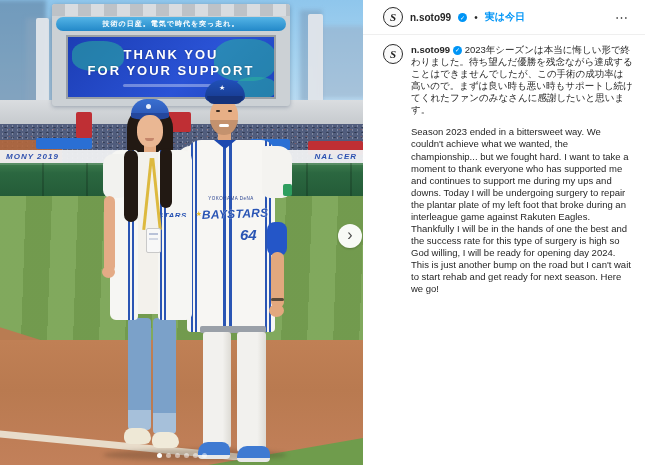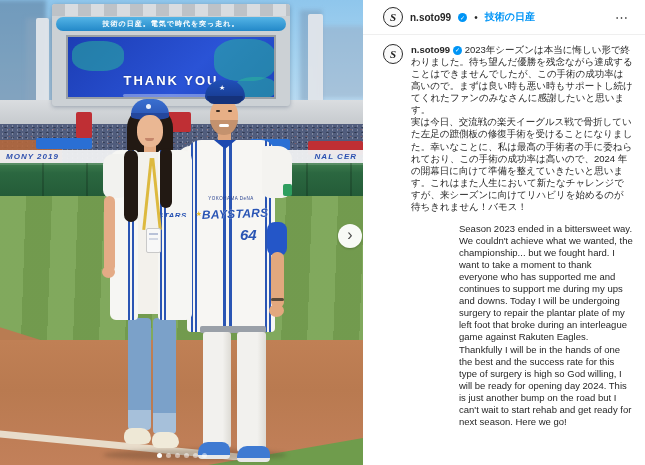--- a/index.html
+++ b/index.html
@@ -15,21 +15,21 @@
 
   
   .sb-frame { left:52px; top:4px; width:238px; height:102px; background:#ccd1d5; border-radius:3px;
               box-shadow:0 1px 4px rgba(40,60,90,.35); z-index:3; }
   .sb-truss { left:0; top:0; width:100%; height:12px; border-radius:3px 3px 0 0;
               background:repeating-linear-gradient(90deg,#bdc2c7 0 13px,#d8dce0 13px 26px); }
   .sb-ticker { left:4px; top:13px; width:230px; height:14px; border-radius:7px;
                background:linear-gradient(180deg,#54b4e6,#2388c8); color:#fff; font-size:7px; font-weight:bold;
                letter-spacing:1px; text-align:center; line-height:14px; overflow:hidden; white-space:nowrap; }
   .sb-screen { left:14px; top:31px; width:210px; height:64px; background:linear-gradient(135deg,#1c3db4 0%,#2a53d6 60%,#1e44bc 100%);
-               color:#fff; display:flex; flex-direction:column; align-items:center; justify-content:flex-end;
+               color:#fff; display:flex; flex-direction:column; align-items:center; justify-content:center;
                overflow:hidden; border:2px solid #9aa0a6; }
   .sb-blob { background:rgba(42,178,158,.55); border-radius:40%; }
   .sb-line { font-weight:800; font-size:13px; letter-spacing:2px; line-height:1.25; z-index:2; text-shadow:0 0 2px rgba(0,0,0,.3); }
   .sb-sub { width:96px; height:3px; background:rgba(255,255,255,.35); border-radius:2px; margin-top:5px; z-index:2; }
   .tower { background:rgba(228,231,235,.92); border-radius:2px; z-index:2; }
 
   
   .upper-wall { left:0; top:100px; width:363px; height:28px; background:linear-gradient(180deg,#dadde0,#c3c7cb); z-index:2; }
   .wall-ads { left:0; top:112px; width:363px; height:8px; opacity:.55;
               background:repeating-linear-gradient(90deg,transparent 0 30px,#3b5fb0 30px 36px,transparent 36px 62px,#b03848 62px 67px,transparent 67px 92px); }
@@ -86,21 +86,21 @@
   .uname { font-size:10px; font-weight:bold; color:#262626; cursor:pointer; }
   .vbadge { display:inline-flex; width:9px; height:9px; border-radius:50%; background:#0095f6; color:#fff;
             font-size:6px; align-items:center; justify-content:center; vertical-align:1px; }
   .sep { font-size:10px; color:#262626; }
   .follow { font-size:10px; font-weight:bold; color:#0095f6; background:none; border:none; cursor:pointer; padding:0; }
   .more { margin-left:auto; background:none; border:none; font-size:13px; color:#262626; cursor:pointer; letter-spacing:1px; padding:0 2px; }
 
   .caption-wrap { display:flex; gap:8px; padding:9px 12px 0 20px; align-items:flex-start; }
   .caption-body { flex:1; font-size:9.5px; line-height:1.27; color:#262626; }
   .caption-body p { margin:0; }
-  .caption-body .para-en { margin-top:10px;margin-left:48px; }
+  .caption-body .para-en { margin-top:10px; }
   .cap-uname { font-weight:bold; margin-right:3px; }
   .timestamp { font-size:8.5px; color:#8e8e8e; margin-top:5px; letter-spacing:.2px; }
 </style>
 </head>
 <body>
 
 <div class="app">
 
   <div class="photo">
 
@@ -113,20 +113,21 @@
     <div class="ab tower" style="left:308px;top:14px;width:15px;height:94px;"></div>
 
     <div class="ab sb-frame">
       <div class="ab sb-truss"></div>
       <div class="ab sb-ticker">技術の日産。電気で時代を突っ走れ。</div>
       <div class="ab sb-screen">
         <div class="ab sb-blob" style="left:4px;top:4px;width:52px;height:30px;"></div>
         <div class="ab sb-blob" style="left:146px;top:2px;width:62px;height:42px;"></div>
         <div class="ab sb-blob" style="left:168px;top:40px;width:40px;height:22px;"></div>
         <div class="sb-line">THANK YOU</div>
+        <div class="sb-line">FOR YOUR SUPPORT</div>
         <div class="sb-sub"></div>
       </div>
     </div>
 
     <div class="ab upper-wall"></div>
     <div class="ab wall-ads"></div>
     <div class="ab crowd"></div>
     <div class="ab seats-orange"></div>
     <div class="ab sign-red" style="left:76px;top:112px;width:16px;height:26px;"></div>
     <div class="ab sign-red" style="left:165px;top:112px;width:26px;height:20px;"></div>
@@ -222,33 +223,32 @@
 
     <div class="ig-header">
       <div class="avatar">
         <span>S</span>
       </div>
       <span class="uname">n.soto99</span>
       <span class="vbadge">
         <span>✓</span>
       </span>
       <span class="sep">•</span>
-      <button class="follow">技術の日産</button>
+      <button class="follow">実は今日</button>
       <button class="more">
         <span>⋯</span>
       </button>
     </div>
 
     <div class="caption-wrap">
       <div class="avatar">
         <span>S</span>
       </div>
       <div class="caption-body">
         <p><span class="cap-uname">n.soto99</span><span class="vbadge">
               <span>✓</span>
             </span> <span>2023年シーズンは本当に悔しい形で終わりました。待ち望んだ優勝を残念ながら達成することはできませんでしたが、この手術の成功率は高いので。まずは良い時も悪い時もサポートし続けてくれたファンのみなさんに感謝したいと思います。</span></p>
-        <p>実は今日、交流戦の楽天イーグルス戦で骨折していた左足の蹠側板の修復手術を受けることになりました。幸いなことに、私は最高の手術者の手に委ねられており、この手術の成功率は高いので、2024 年の開幕日に向けて準備を整えていきたいと思います。これはまた人生において新たなチャレンジですが、来シーズンに向けてリハビリを始めるのが待ちきれません！バモス！</p>
         <p class="para-en">Season 2023 ended in a bittersweet way. We couldn't achieve what we wanted, the championship... but we fought hard. I want to take a moment to thank everyone who has supported me and continues to support me during my ups and downs. Today I will be undergoing surgery to repair the plantar plate of my left foot that broke during an interleague game against Rakuten Eagles. Thankfully I will be in the hands of one the best and the success rate for this type of surgery is high so God willing, I will be ready for opening day 2024. This is just another bump on the road but I can't wait to start rehab and get ready for next season. Here we go!</p>
       </div>
     </div>
 
   </div>
 </div>
 
 </body></html>

